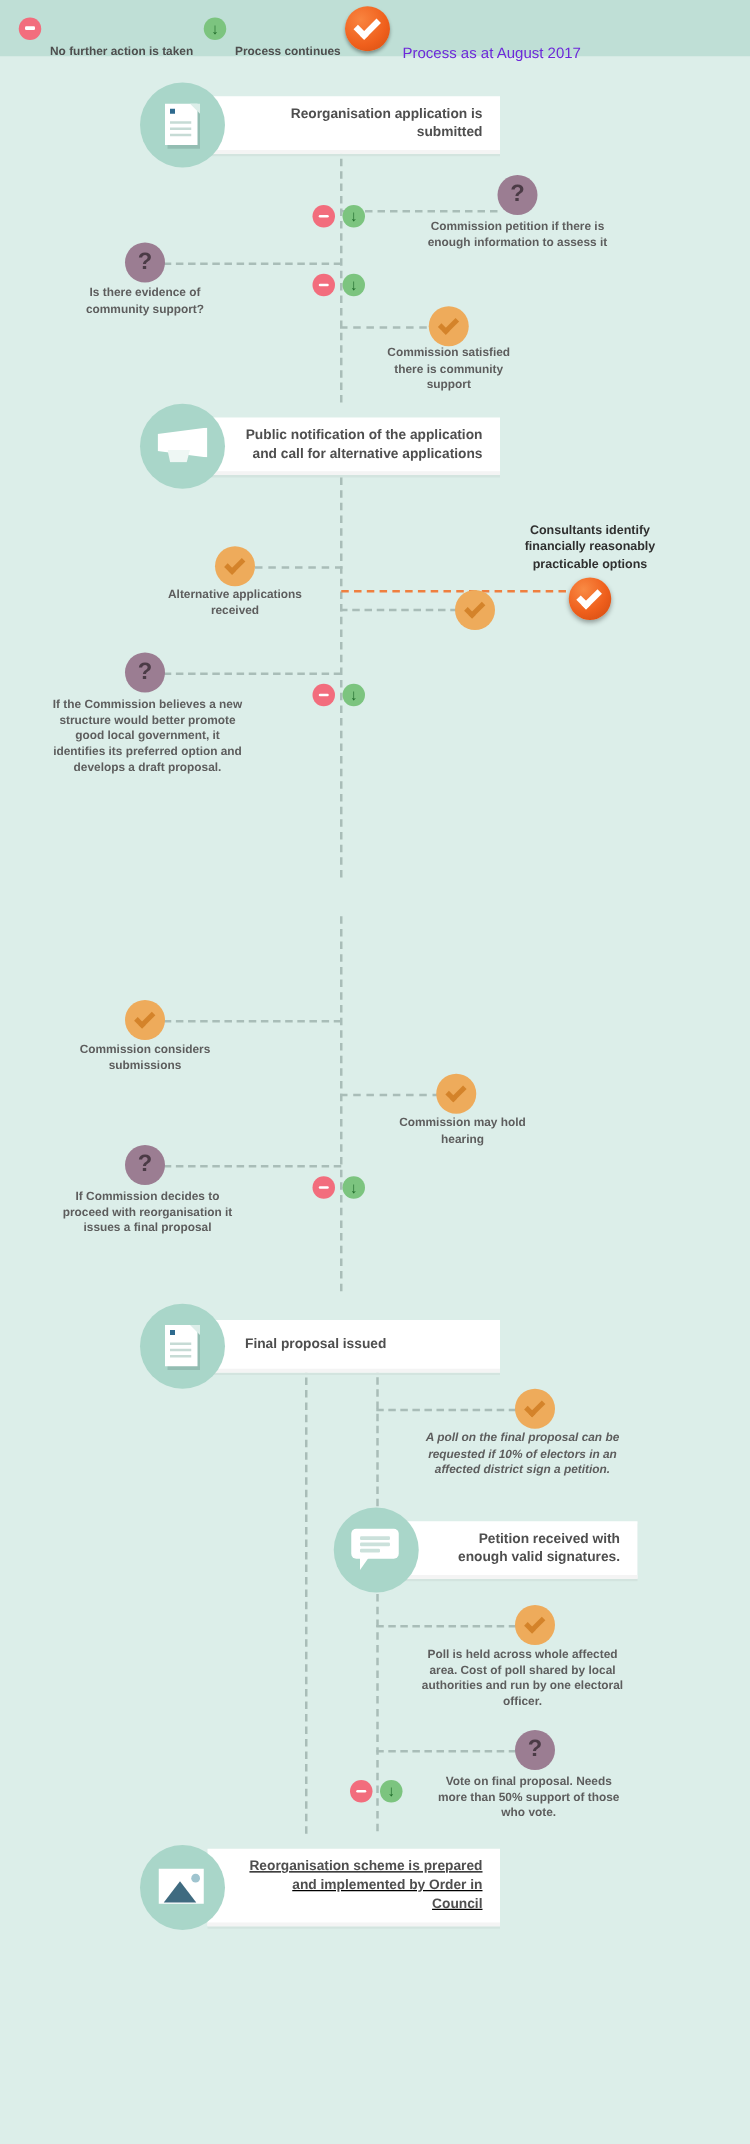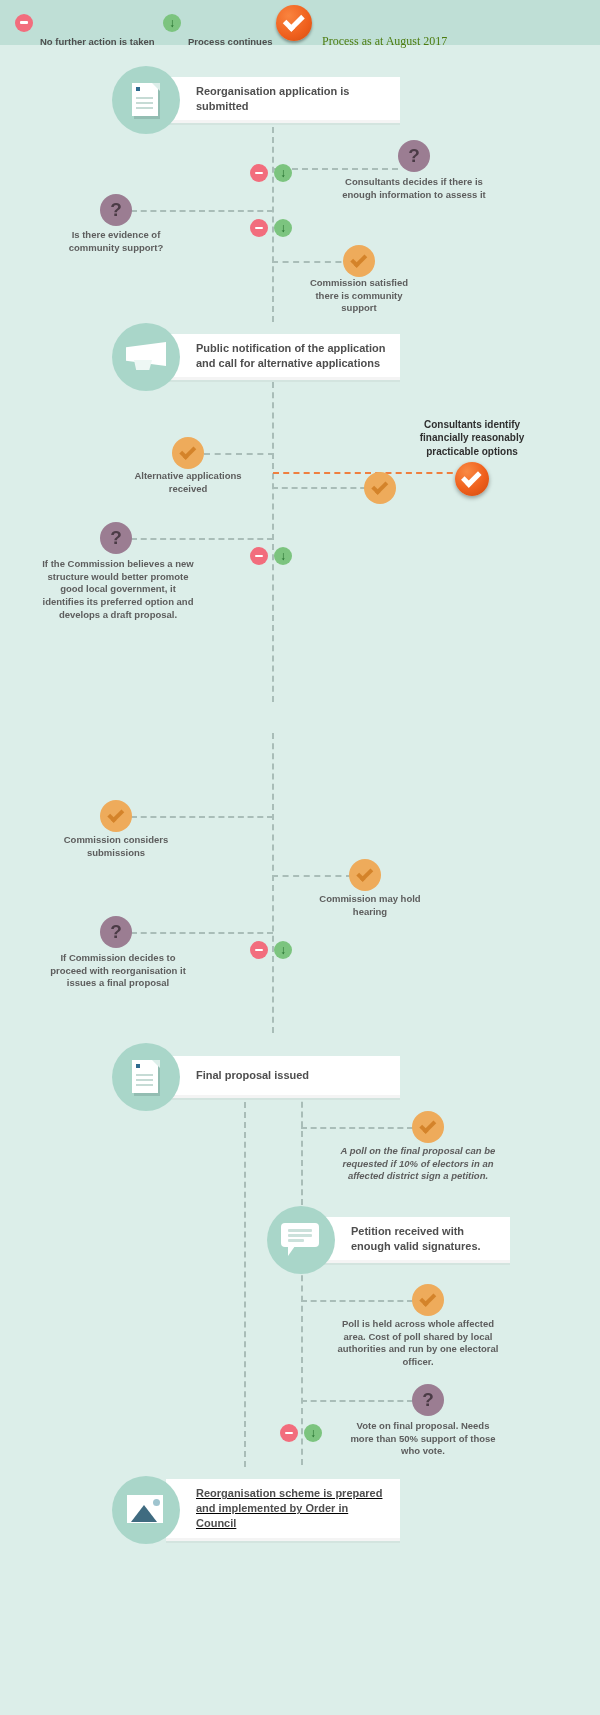--- a/index.html
+++ b/index.html
@@ -36,23 +36,22 @@
     font-size: 9.5px;
     font-weight: bold;
     color: #4e4e4e;
     margin-left: 7px;
     white-space: nowrap;
     margin-top: 38px;
   }
   .legend-label.big {
     font-size: 12px;
     font-weight: normal;
-    color: #4d7c0f;
+    color: #6d28d9;
     margin-left: 10px;
-    font-family: Liberation Serif, serif;
   }
 
   
   .badge {
     border-radius: 50%;
     display: flex;
     align-items: center;
     justify-content: center;
     box-sizing: border-box;
   }
@@ -149,20 +148,21 @@
     margin-left: -14px;
     padding: 7px 14px 7px 30px;
     box-sizing: border-box;
     z-index: 2;
   }
   .step-text {
     font-size: 11px;
     font-weight: bold;
     color: #4e4e4e;
     line-height: 1.35;
+    text-align: right;
   }
 
   
   .caption {
     position: absolute;
     font-size: 9.5px;
     font-weight: bold;
     color: #5d5d5d;
     line-height: 1.33;
     text-align: center;
@@ -318,21 +318,21 @@
         <div class="ln" style="top:19px; width:17px;"></div>
         <div class="ln" style="top:24px; width:17px;"></div>
       </div>
     </div>
     <div class="step-box" style="width:248px;">
       <span class="step-text">Reorganisation application is submitted</span>
     </div>
   </div>
 
   <div class="node node-q" style="left:398px; top:140px;">?</div>
-  <div class="caption" style="left:336px; top:176px; width:156px;">Consultants decides if there is enough information to assess it</div>
+  <div class="caption" style="left:336px; top:176px; width:156px;">Commission petition if there is enough information to assess it</div>
 
   <div class="badge badge-minus" style="position:absolute; left:250px; top:164px;">
       <span class="bar"></span>
     </div>
   <div class="badge badge-down" style="position:absolute; left:274px; top:164px;">↓</div>
 
   <div class="node node-q" style="left:100px; top:194px;">?</div>
   <div class="caption" style="left:52px; top:229px; width:128px;">Is there evidence of community support?</div>
 
   <div class="badge badge-minus" style="position:absolute; left:250px; top:219px;">

